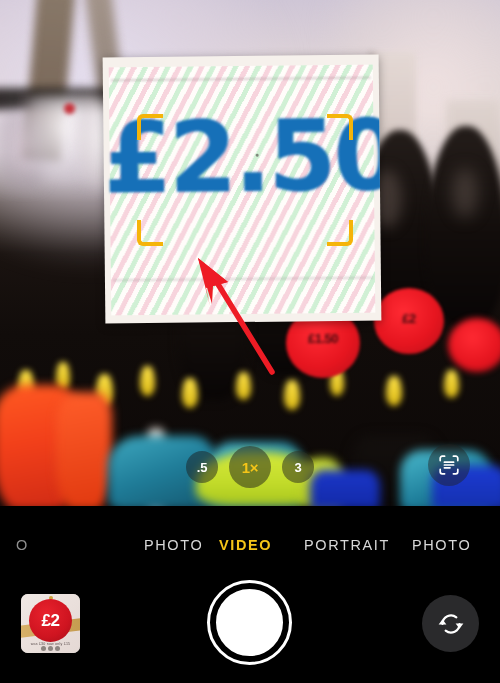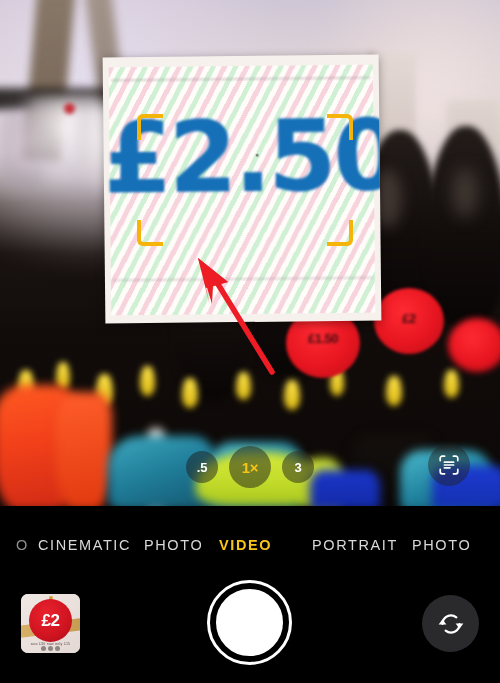--- a/index.html
+++ b/index.html
@@ -608,24 +608,23 @@
         </g>
       </svg>
     </div>
 
   </div>
 
   <div class="bottom-bar">
 
     <div class="modes">
       <span class="mode partial" style="left:16px;">O</span>
-      <span class="mode" style="left:38px;">CINEMATIC</span>
       <span class="mode" style="left:144px;">PHOTO</span>
       <span class="mode active" style="left:219px;">VIDEO</span>
-      <span class="mode" style="left:304px;margin-left:8px;">PORTRAIT</span>
+      <span class="mode" style="left:304px;">PORTRAIT</span>
       <span class="mode" style="left:412px;">PHOTO</span>
     </div>
 
   </div>
 
   <div class="thumb">
     <div class="thumb-bg"></div>
     <div class="thumb-band"></div>
     <div class="thumb-pin"></div>
     <div class="thumb-disc">

